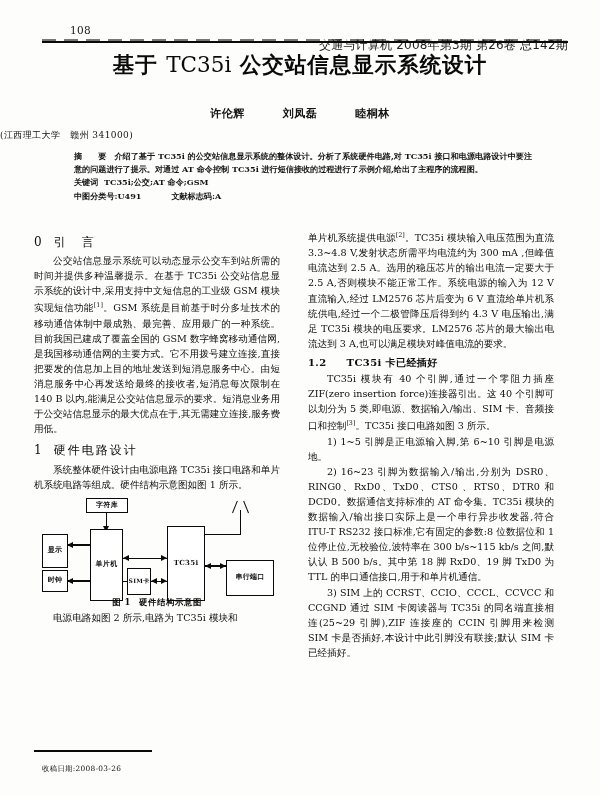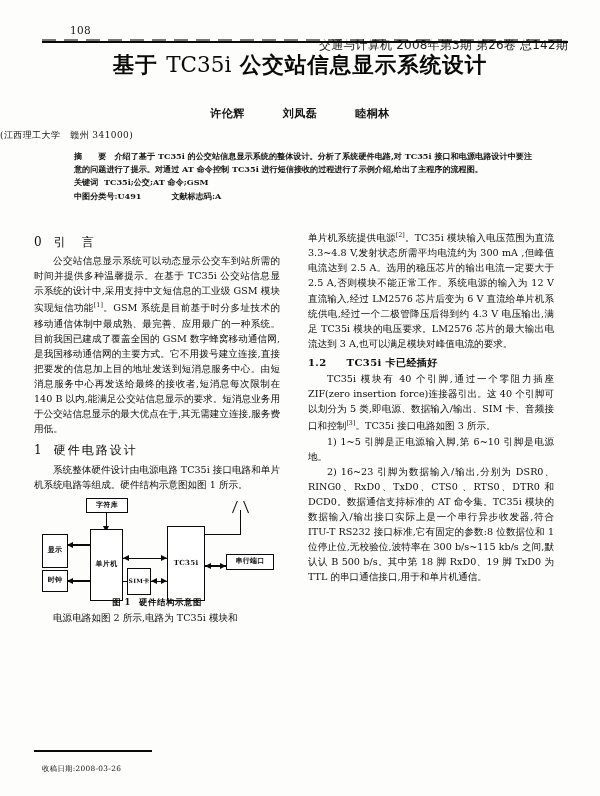--- a/index.html
+++ b/index.html
@@ -263,21 +263,21 @@
       <div class="arw" style="left:117px; top:82.5px; border-top:3.5px solid transparent; border-bottom:3.5px solid transparent; border-right:6px solid #111;"></div>
 
       <div class="fg tall" style="left:133px; top:30px; width:38px; height:75px;">
         <span class="lat">TC35i</span>
       </div>
 
       <div class="ln" style="left:89px; top:62px; width:44px; height:1.4px;"></div>
       <div class="arw" style="left:127px; top:59.5px; border-top:3.5px solid transparent; border-bottom:3.5px solid transparent; border-left:6px solid #111;"></div>
       <div class="arw" style="left:89px; top:59.5px; border-top:3.5px solid transparent; border-bottom:3.5px solid transparent; border-right:6px solid #111;"></div>
 
-      <div class="fg" style="left:192px; top:58px; width:48px; height:16px;">
+      <div class="fg" style="left:192px; top:64px; width:48px; height:36px;">
         <span>串行端口</span>
       </div>
       <div class="ln" style="left:171px; top:69.5px; width:21px; height:1.4px;"></div>
       <div class="arw" style="left:186px; top:67px; border-top:3.5px solid transparent; border-bottom:3.5px solid transparent; border-left:6px solid #111;"></div>
       <div class="arw" style="left:171px; top:67px; border-top:3.5px solid transparent; border-bottom:3.5px solid transparent; border-right:6px solid #111;"></div>
 
       <div class="ln" style="left:171px; top:38px; width:36px; height:1.4px;"></div>
       <div class="ln" style="left:206px; top:14px; width:1.4px; height:25px;"></div>
       <div class="ant" style="left:198px; top:4px; width:18px; height:12px;">
         <i style="left:0; top:0; width:1.3px; height:13px; transform:rotate(22deg); transform-origin:bottom;"></i>
@@ -295,20 +295,21 @@
   <div class="col col-right">
     <p class="para cont"><span>单片机系统提供电源</span><sup>[2]</sup><span>。TC35i 模块输入电压范围为直流 3.3~4.8 V,发射状态所需平均电流约为 300 mA ,但峰值电流达到 2.5 A。选用的稳压芯片的输出电流一定要大于 2.5 A,否则模块不能正常工作。系统电源的输入为 12 V 直流输入,经过 LM2576 芯片后变为 6 V 直流给单片机系统供电,经过一个二极管降压后得到约 4.3 V 电压输出,满足 TC35i 模块的电压要求。LM2576 芯片的最大输出电流达到 3 A,也可以满足模块对峰值电流的要求。</span></p>
 
     <h3 class="sub">
       <span class="num">1.2</span><span>TC35i 卡已经插好</span>
     </h3>
 
     <p class="para"><span>TC35i 模块有 40 个引脚,通过一个零阻力插座 ZIF(zero insertion force)连接器引出。这 40 个引脚可以划分为 5 类,即电源、数据输入/输出、SIM 卡、音频接口和控制</span><sup>[3]</sup><span>。TC35i 接口电路如图 3 所示。</span></p>
     <p class="para">1) 1~5 引脚是正电源输入脚,第 6~10 引脚是电源地。</p>
     <p class="para">2) 16~23 引脚为数据输入/输出,分别为 DSR0、RING0、RxD0、TxD0、CTS0 、RTS0、DTR0 和 DCD0。数据通信支持标准的 AT 命令集。TC35i 模块的数据输入/输出接口实际上是一个串行异步收发器,符合 ITU-T RS232 接口标准,它有固定的参数:8 位数据位和 1 位停止位,无校验位,波特率在 300 b/s~115 kb/s 之间,默认认 B 500 b/s。其中第 18 脚 RxD0、19 脚 TxD0 为 TTL 的串口通信接口,用于和单片机通信。</p>
+    <p class="para">3) SIM 上的 CCRST、CCIO、CCCL、CCVCC 和 CCGND 通过 SIM 卡阅读器与 TC35i 的同名端直接相连(25~29 引脚),ZIF 连接座的 CCIN 引脚用来检测 SIM 卡是否插好,本设计中此引脚没有联接;默认 SIM 卡已经插好。</p>
   </div>
 
   <div class="fnrule"></div>
   <div class="footnote">
     <span>收稿日期:</span><span class="lat">2008-03-26</span>
   </div>
 
 </div>
 
 </body></html>

